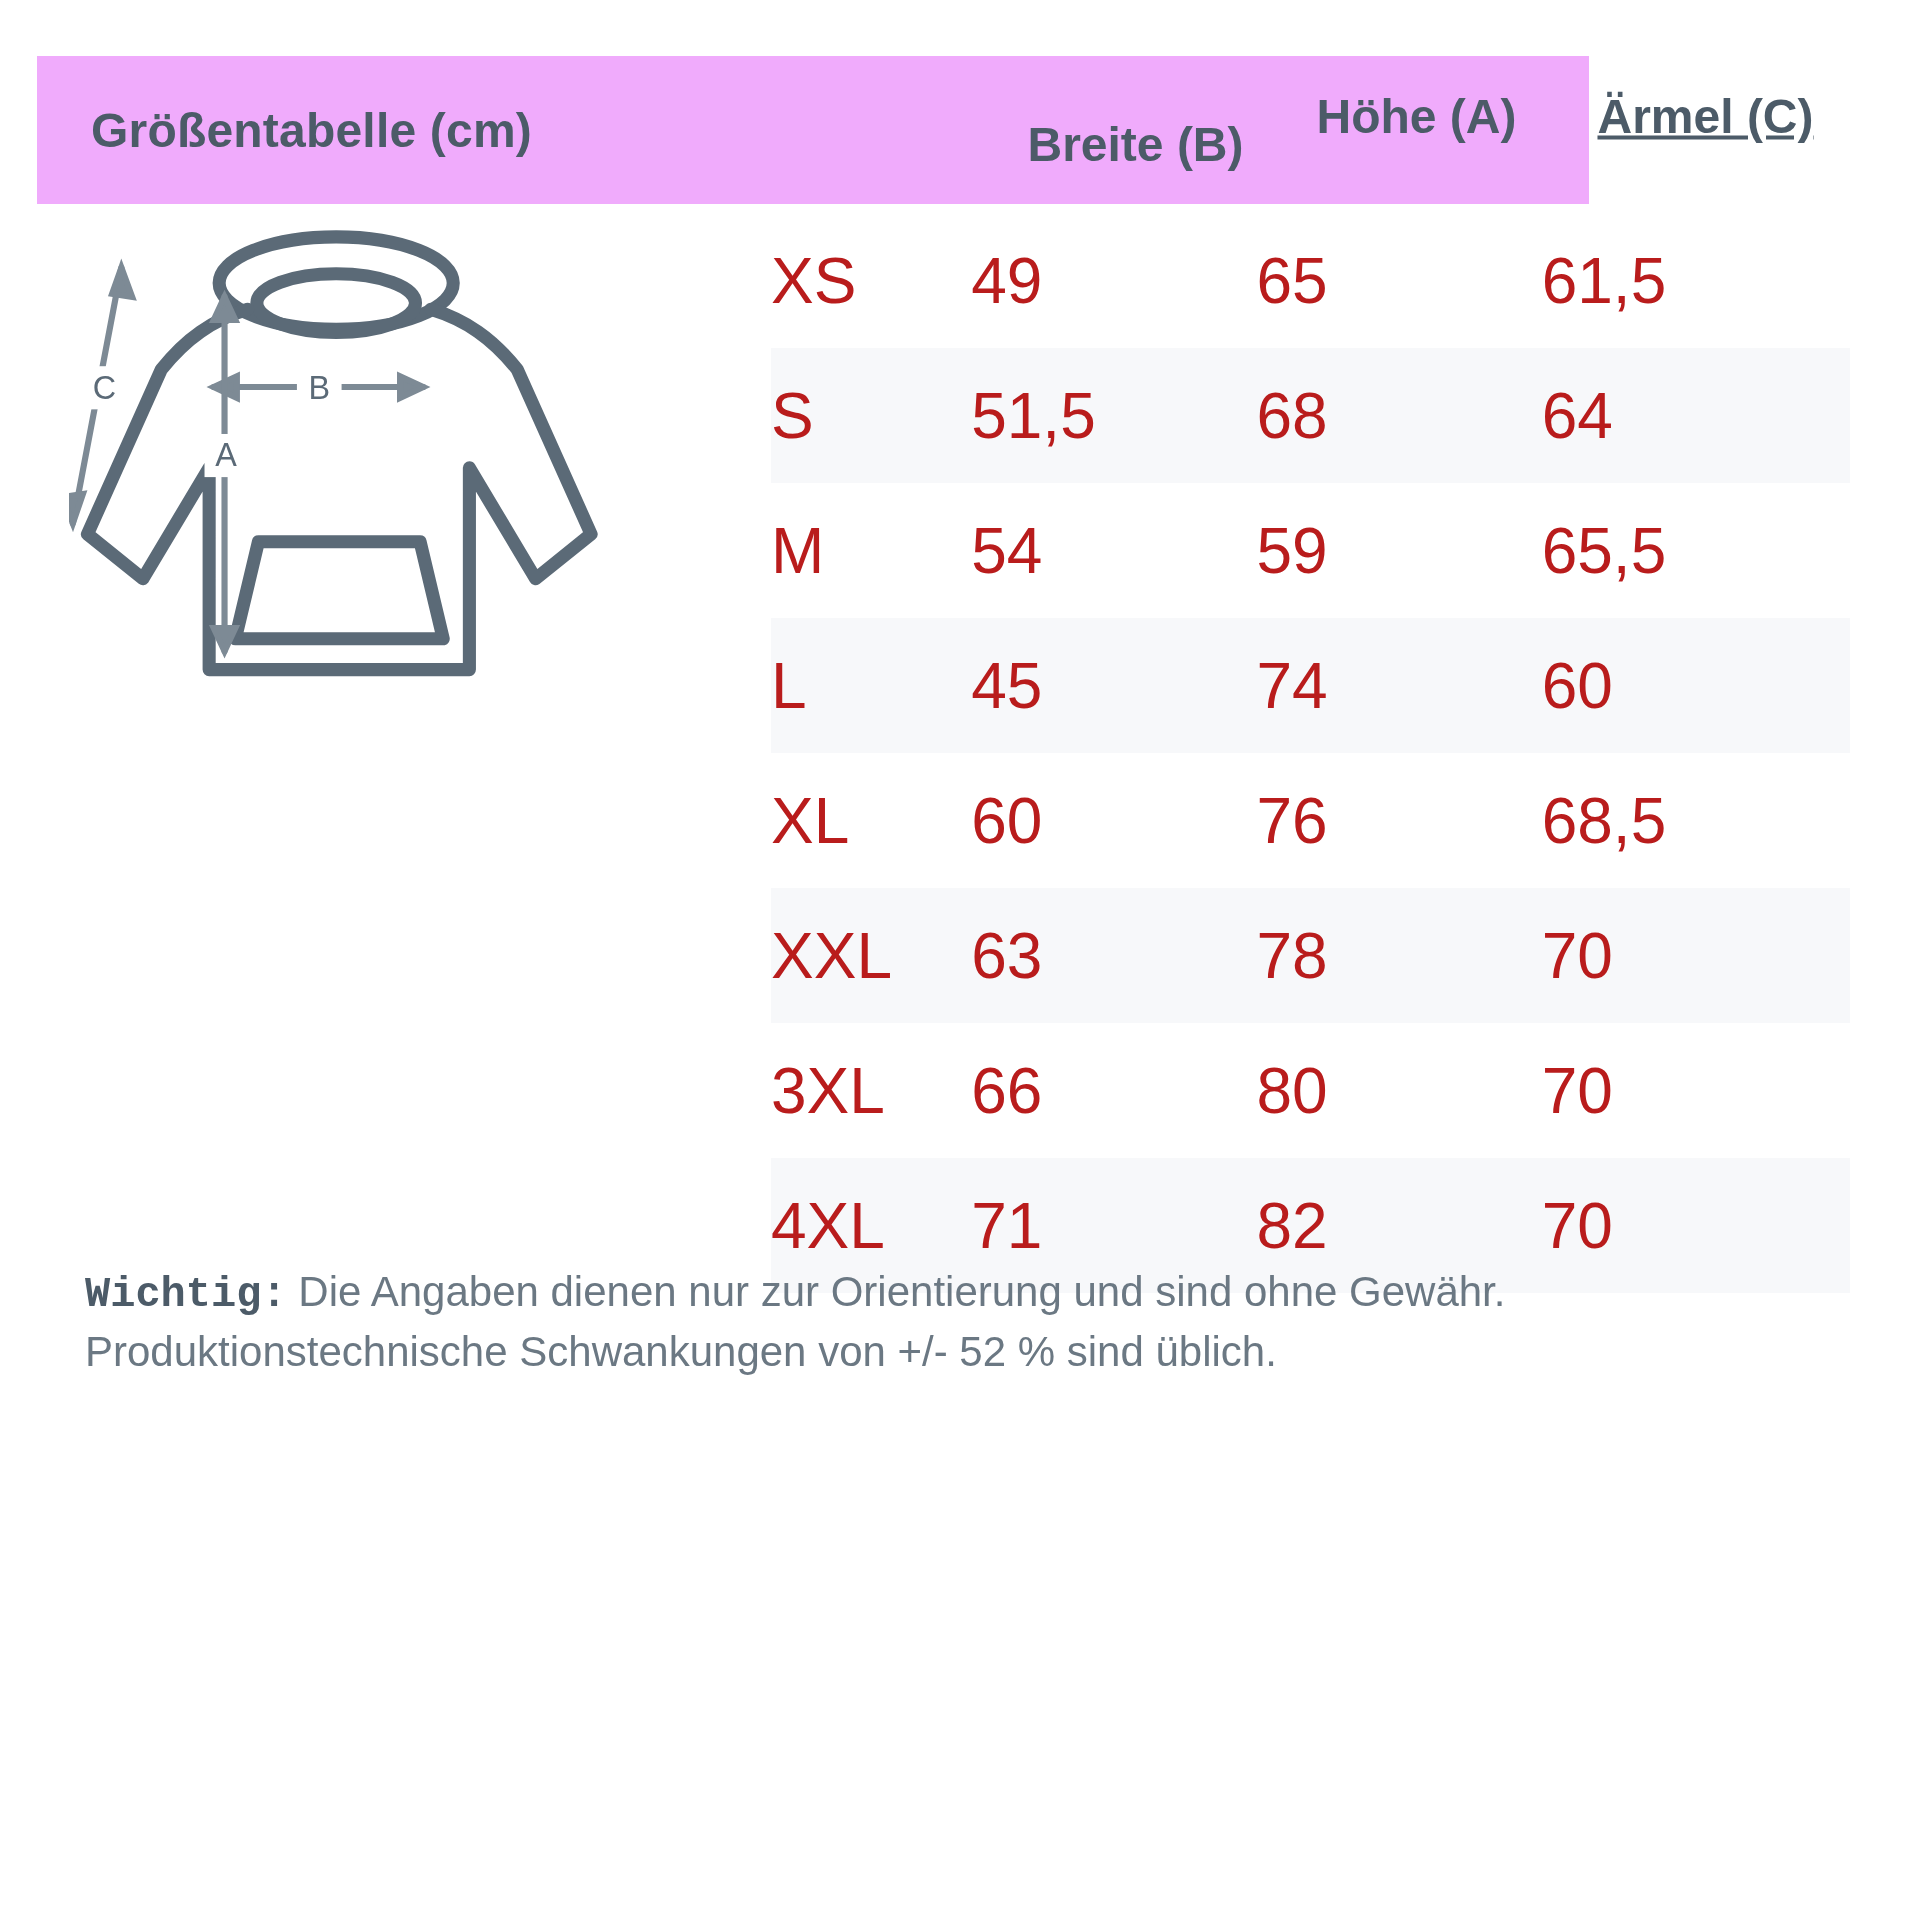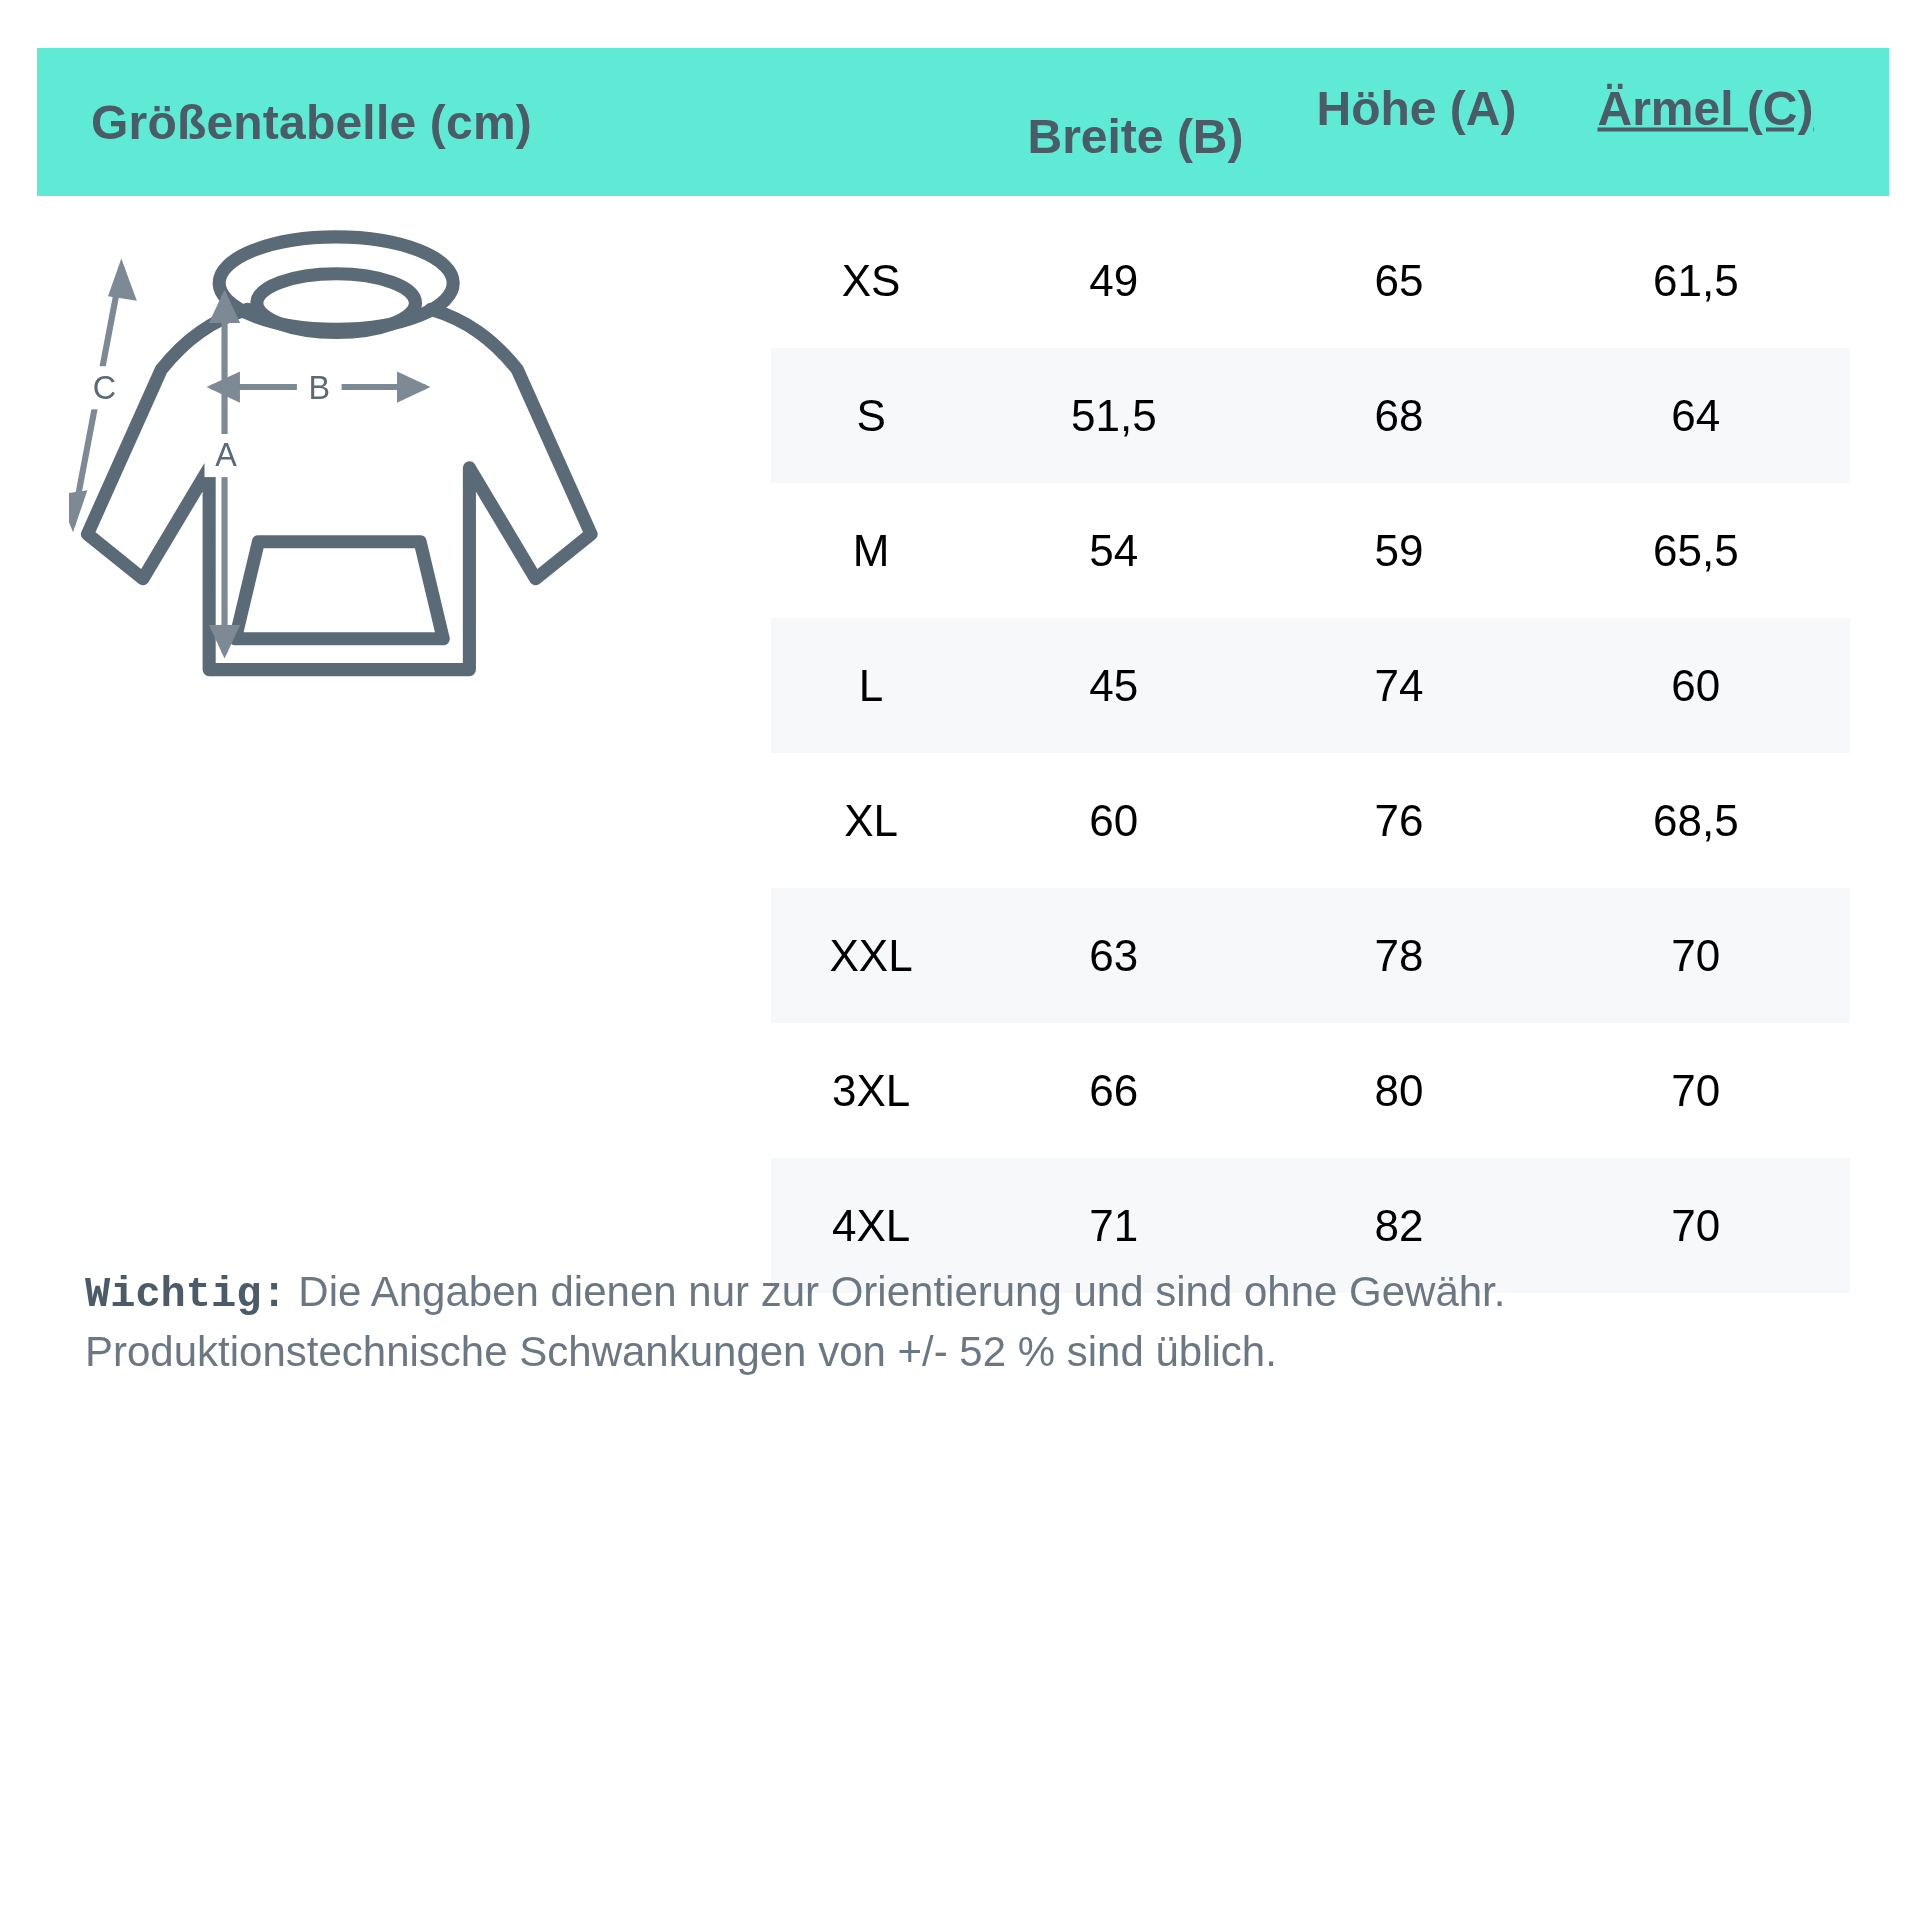--- a/index.html
+++ b/index.html
@@ -19,24 +19,24 @@
     position: relative;
     width: 1926px;
     height: 1926px;
     box-sizing: border-box;
   }
 
   
   .header-band {
     position: absolute;
     left: 37px;
-    top: 48px;
-    width: 1852px;
+    top: 56px;
+    width: 1552px;
     height: 148px;
-    background: #5eead4;
+    background: #f0abfc;
     box-sizing: border-box;
   }
   .header-title {
     position: absolute;
     left: 54px;
     top: 50%;
     transform: translateY(-50%);
     font-size: 48px;
     font-weight: bold;
     color: #4c5b68;
@@ -83,24 +83,24 @@
     left: 771px;
     top: 213px;
     width: 1079px;
     border-collapse: collapse;
     table-layout: fixed;
   }
   .size-table tr { height: 135px; }
   .size-table tr.odd  { background: #ffffff; }
   .size-table tr.even { background: #f7f8fa; }
   .size-table td {
-    text-align: center;
+    text-align: left;
     vertical-align: middle;
-    font-size: 44px;
-    color: #000000;
+    font-size: 64px;
+    color: #b91c1c;
     padding: 0;
     border: none;
   }
   .col-size { width: 200px; }
   .col-b    { width: 285px; }
   .col-a    { width: 285px; }
   .col-c    { width: 308px; }
 
   
   .footnote {

